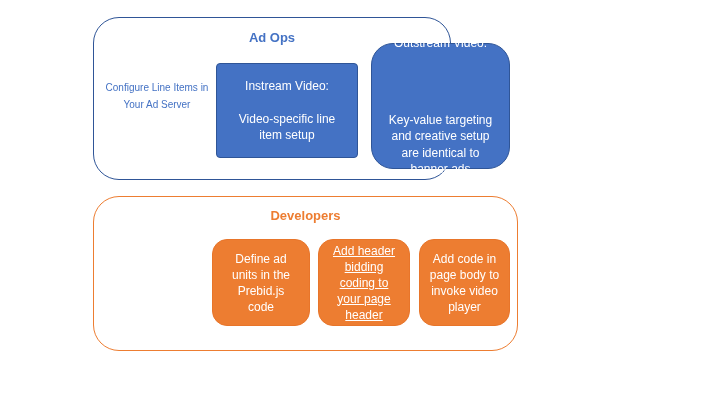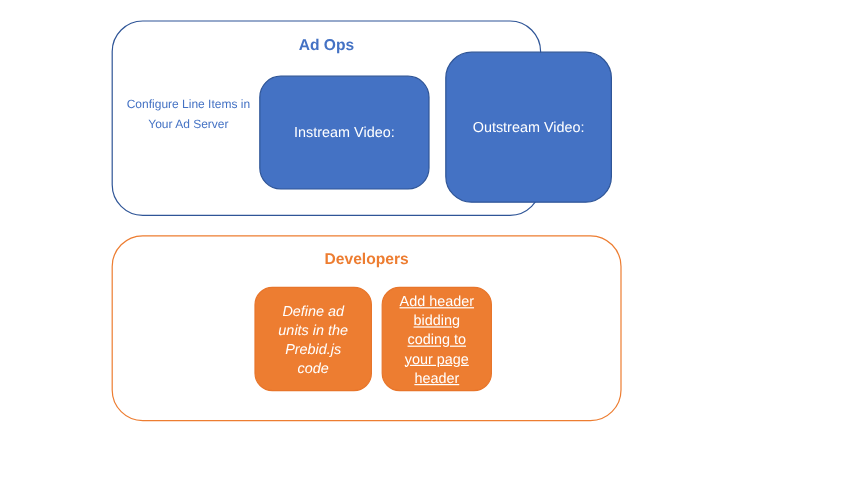--- a/index.html
+++ b/index.html
@@ -48,70 +48,75 @@
     background: var(--blue-fill, #4472C4);
     border: 1px solid var(--blue-border, #2F5597);
     color: #ffffff;
     display: flex;
     flex-direction: column;
     justify-content: center;
     text-align: center;
     font-size: 12px;
     line-height: 16.5px;
   }
-  #instream-box  { left: 122px; top: 45px; width: 142px; height: 95px;  border-radius: 18px; padding: 0 12px; }
+  #instream-box  { left: 122px; top: 45px; width: 142px; height: 95px;  border-radius: 4px; padding: 0 12px; }
   #outstream-box { left: 277px; top: 25px; width: 139px; height: 126px; border-radius: 22px; padding: 0 15px; gap: 44px; }
   .blue-box .box-body { margin-top: 16.5px; }
 
   .step-box {
     position: absolute;
     top: 42px;
     height: 87px;
     background: var(--orange-fill, #ED7D31);
     border: 1px solid var(--orange-border, #E8752A);
     border-radius: 15px;
     color: #ffffff;
     display: flex;
     align-items: center;
     justify-content: center;
     text-align: center;
     font-size: 12px;
     line-height: 16px;
   }
   #step-box-1 { left: 7px;   width: 104px; padding: 0 11px; }
-  #step-box-2 { left: 118px; width: 98px;  padding: 0 13px; font-style: italic; }
+  #step-box-2 { left: 118px; width: 98px;  padding: 0 13px; }
   #step-box-3 { left: 224px; width: 92px;  padding: 0 13px; text-decoration: underline; }
   #step-box-4 { left: 325px; width: 91px;  padding: 0 8px;  }
 </style>
 </head>
 <body>
 
 <div class="canvas">
 
   <div class="group blue" id="adops-group">
     <div class="group-title" id="adops-title">Ad Ops</div>
 
     <div class="side-note">Configure Line Items in Your Ad Server</div>
 
     <div class="blue-box" id="instream-box">
       <div class="box-heading">Instream Video:</div>
+      <div class="box-body">Video-specific line item setup</div>
     </div>
 
     <div class="blue-box" id="outstream-box">
       <div class="box-heading">Outstream Video:</div>
+      <div class="box-body">Key-value targeting and creative setup are identical to banner ads</div>
     </div>
   </div>
 
   <div class="group orange" id="developers-group">
     <div class="group-title" id="developers-title">Developers</div>
 
 
     <div class="step-box" id="step-box-2">
       <span>Define ad units in the Prebid.js code</span>
     </div>
 
     <div class="step-box" id="step-box-3">
       <span>Add header bidding coding to your page header</span>
     </div>
 
+    <div class="step-box" id="step-box-4">
+      <span>Add code in page body to invoke video player</span>
+    </div>
   </div>
 
 </div>
 
 </body></html>

